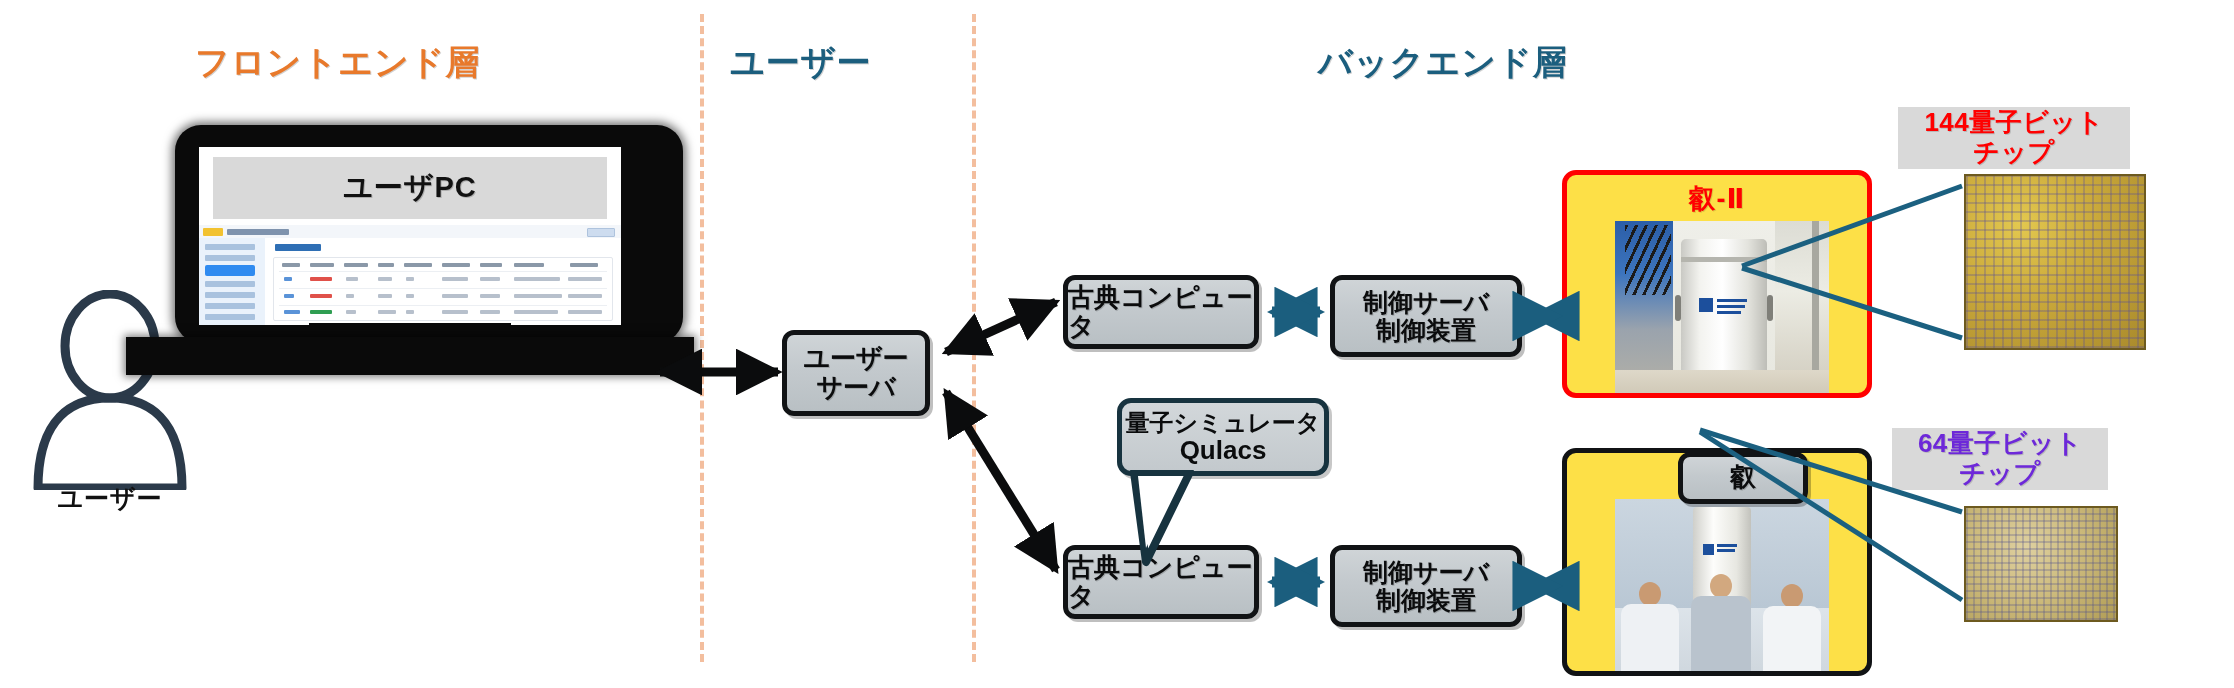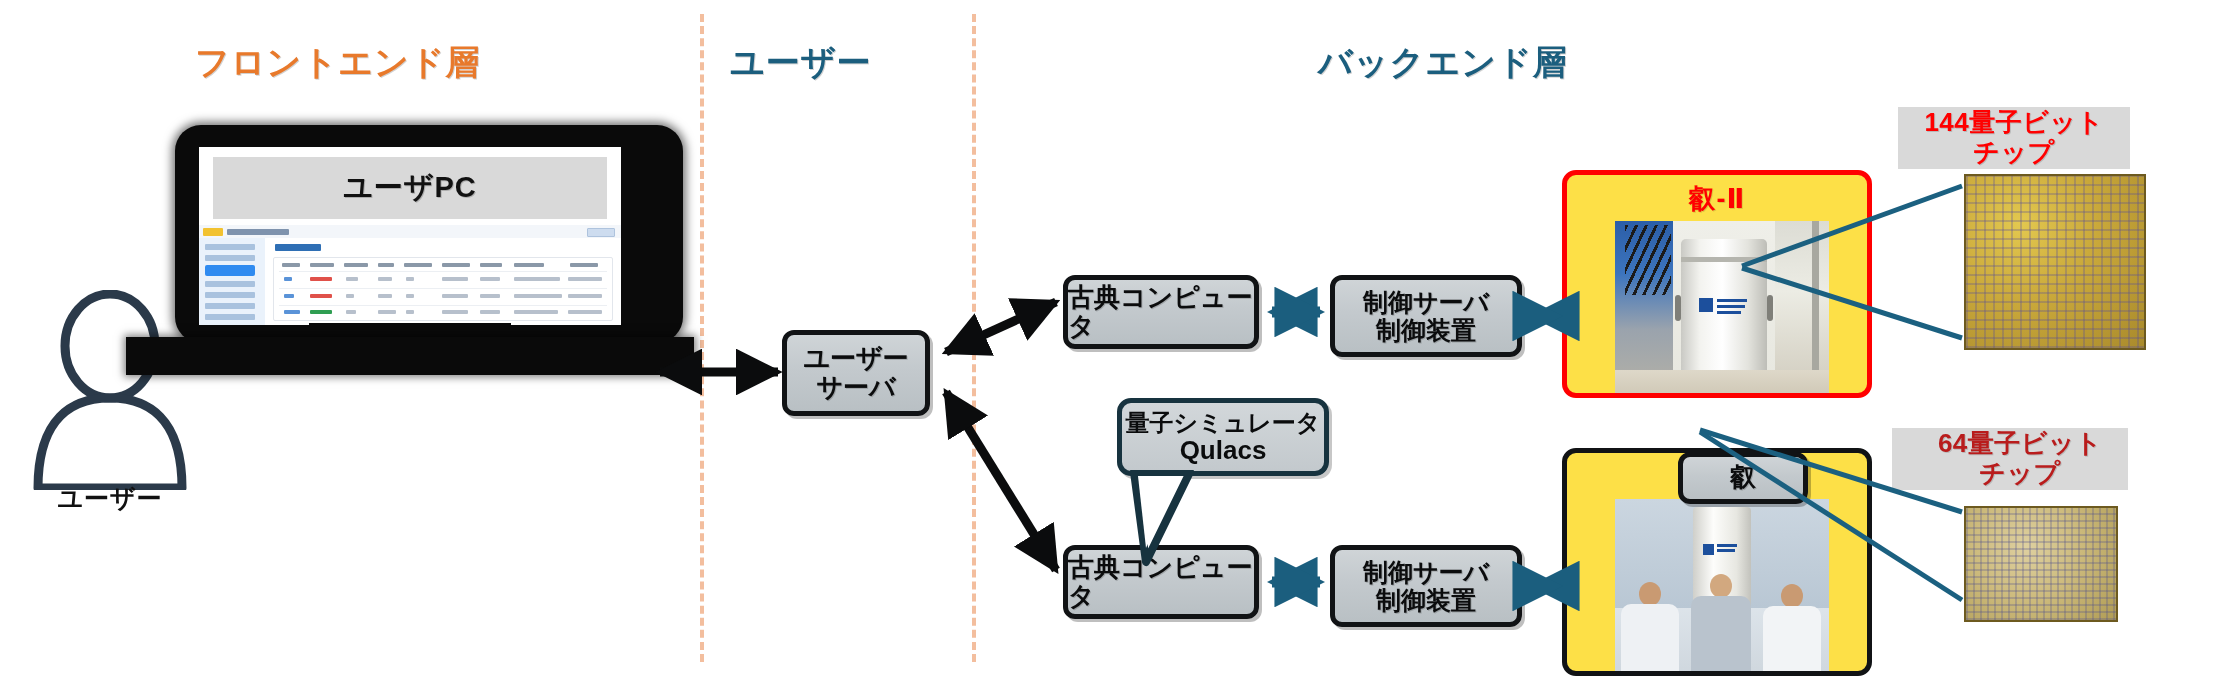--- a/index.html
+++ b/index.html
@@ -214,21 +214,21 @@
   }
 
   
   .chip-label{
     position:absolute; background:#d9d9d9;
     display:flex; flex-direction:column; align-items:center; justify-content:center;
     font-weight:bold; line-height:1.15; letter-spacing:.5px;
     text-shadow:1px 1px 0 rgba(0,0,0,.15);
   }
   #label-144{ left:1898px; top:107px; width:232px; height:62px; color:#FF0000; font-size:26px;}
-  #label-64{  left:1892px; top:428px; width:216px; height:62px; color:#b91c1c; font-size:26px;padding-left:20px;}
+  #label-64{  left:1892px; top:428px; width:216px; height:62px; color:#6d28d9; font-size:26px;}
 
   
   #arrows, #leaders{
     position:absolute; left:0; top:0; width:2234px; height:688px;
     pointer-events:none;
   }
 </style>
 </head>
 <body>
 

